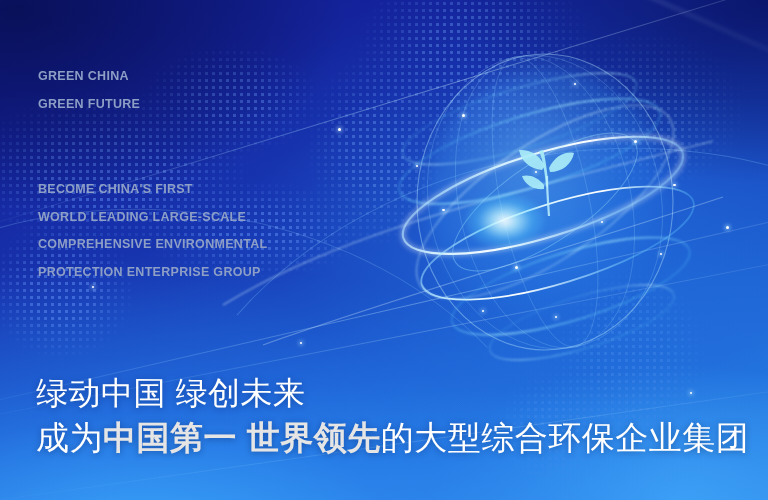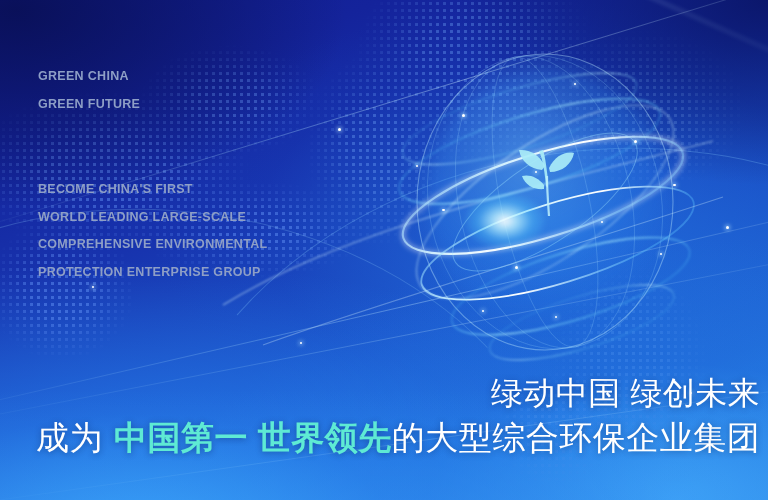--- a/index.html
+++ b/index.html
@@ -165,30 +165,29 @@
   .eng-block .line { margin-bottom: 15px; white-space: nowrap; }
   .eng-block .line:last-child { margin-bottom: 0; }
 
   #headline {
     position: absolute;
     left: 36px;
     bottom: 42px;
     line-height: 1.18;
     white-space: nowrap;
     text-shadow: 0 1px 6px rgba(6,30,90,0.45);
-    text-align: right;
   }
   .cn-line {
     font-size: 32px;
     color: #ffffff;
     font-weight: 400;
     letter-spacing: 0.5px;
   }
   .cn-line.l2 { font-size: 33px; margin-top: 6px; }
-  .cn-accent { color: #5eead4; font-weight: bold; margin-left: 11px; }
+  .cn-accent { color: #e5e5e5; font-weight: bold; }
 
   .bottom-fade {
     position: absolute;
     left: 0; right: 0; bottom: 0;
     height: 110px;
     background: linear-gradient(180deg, rgba(45,130,230,0) 0%, rgba(48,140,235,0.22) 60%, rgba(55,150,240,0.32) 100%);
   }
 </style>
 </head>
 <body>

